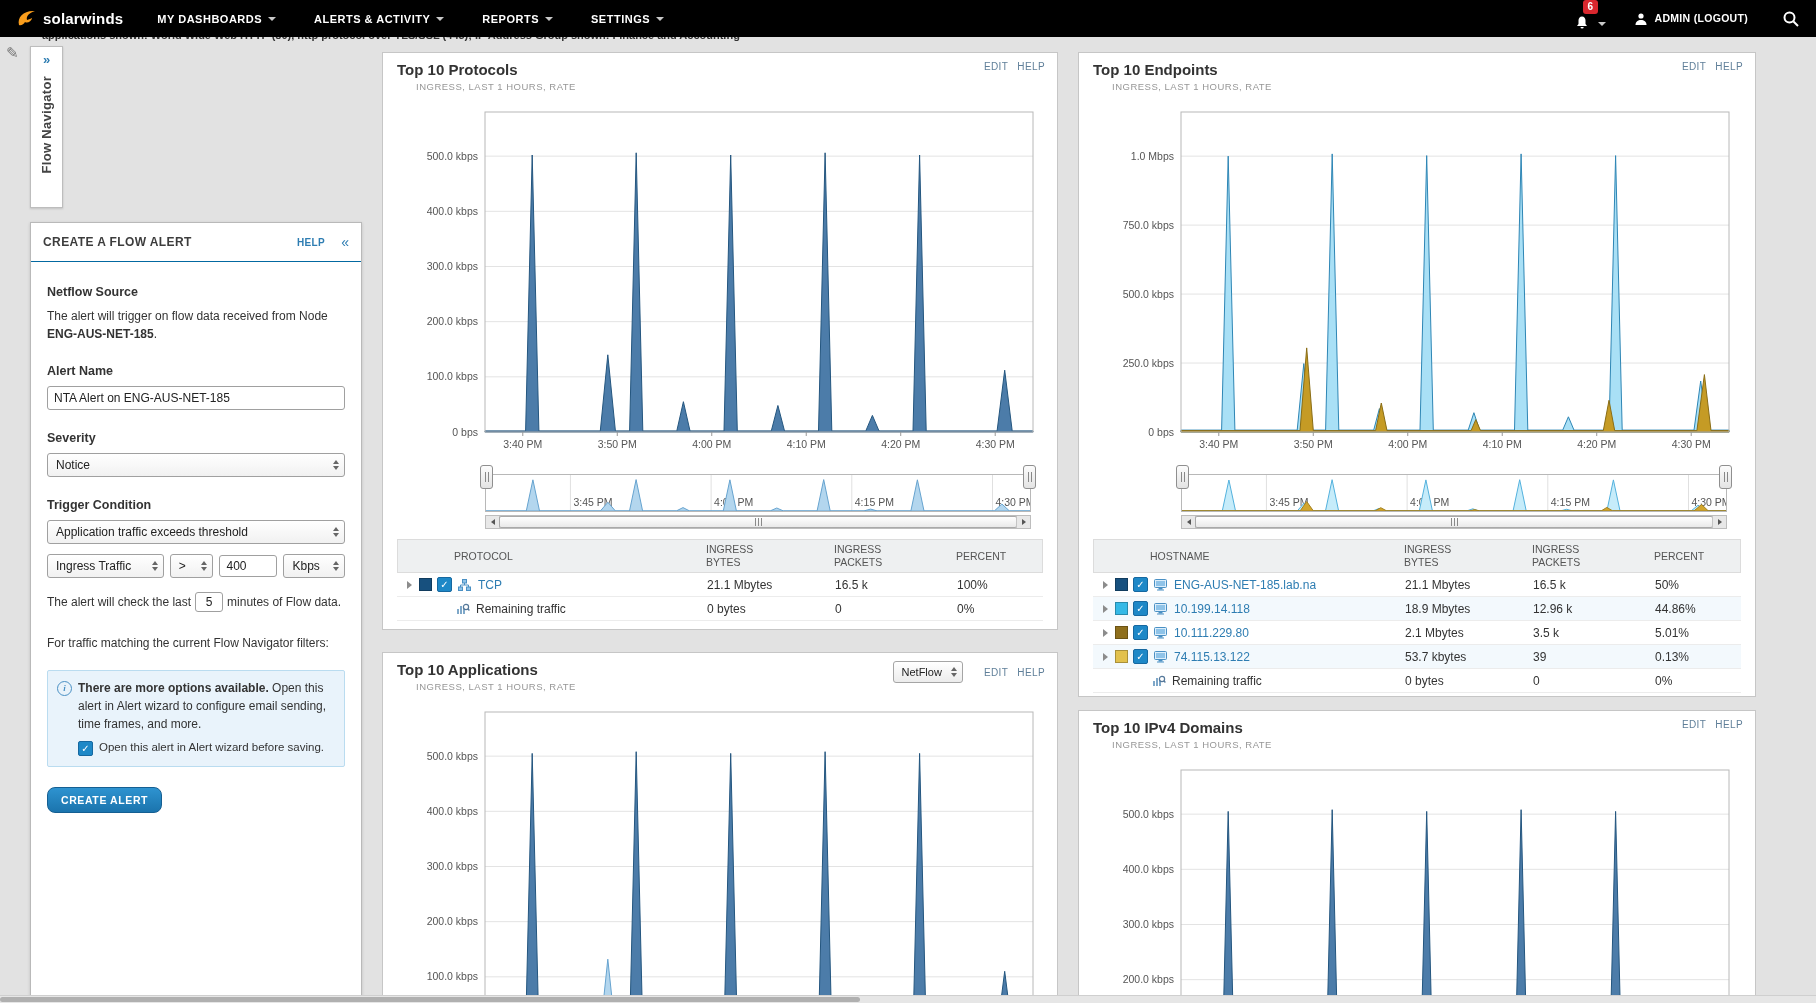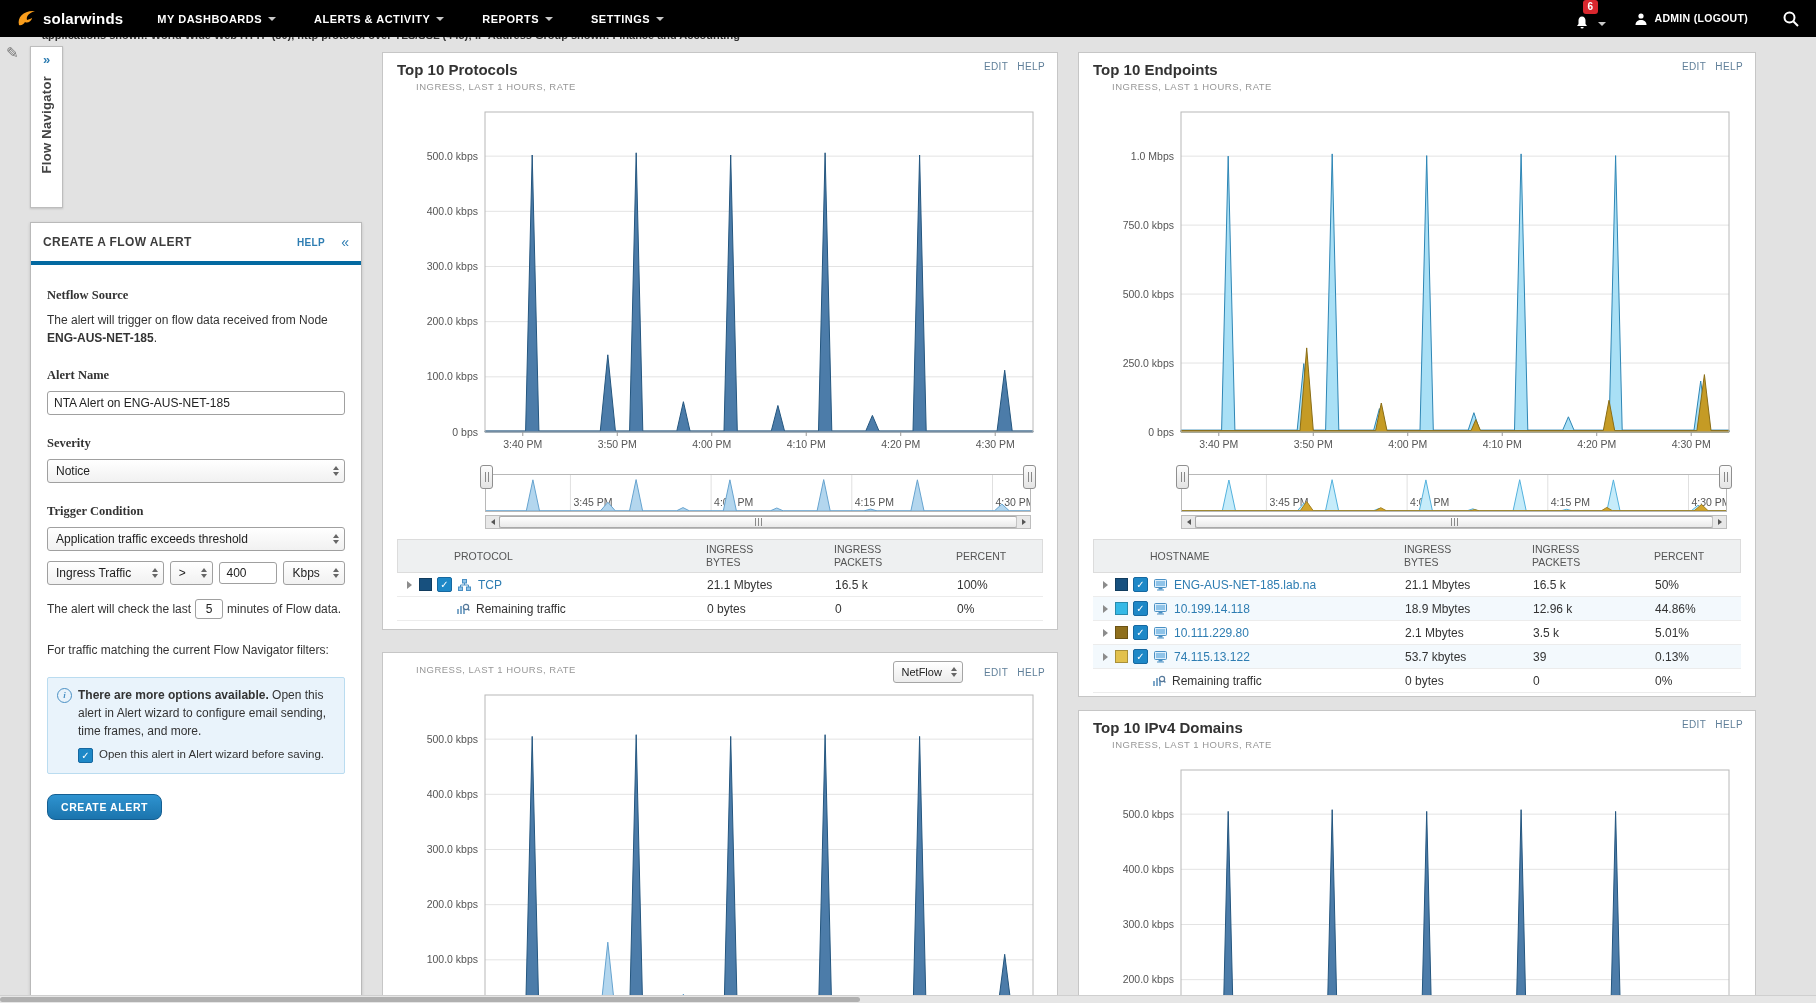--- a/index.html
+++ b/index.html
@@ -23,26 +23,26 @@
 
   .pencil{position:absolute;left:6px;top:44px;font-size:15px;color:#777;cursor:pointer;}
 
   
   .flowtab{position:absolute;left:30px;top:46px;width:33px;height:162px;background:#fff;border:1px solid #bdbdbd;box-sizing:border-box;display:flex;flex-direction:column;align-items:center;padding-top:5px;box-shadow:0 1px 2px rgba(0,0,0,.15);cursor:pointer;}
   .expand{color:#2e7db2;font-size:13px;font-weight:bold;}
   .vtext{writing-mode:vertical-rl;transform:rotate(180deg);font-size:13px;font-weight:bold;color:#444;margin-top:9px;letter-spacing:.3px;}
 
   
   .panel{position:absolute;left:30px;top:222px;width:332px;height:781px;background:#fff;border:1px solid #b9b9b9;box-sizing:border-box;box-shadow:0 1px 3px rgba(0,0,0,.15);}
-  .phead{height:38px;display:flex;align-items:center;padding:0 12px;border-bottom:4px solid #0369a1;}
+  .phead{height:38px;display:flex;align-items:center;padding:0 12px;border-bottom:1px solid #0369a1;}
   .ptitle{font-size:12px;font-weight:bold;color:#3d3d3d;letter-spacing:.4px;flex:1;}
   .phelp{font-size:10px;color:#2e7db2;font-weight:bold;letter-spacing:.4px;margin-right:16px;cursor:pointer;}
   .pcollapse{color:#2e7db2;font-size:14px;cursor:pointer;}
   .pbody{padding:2px 16px 16px;}
-  .fheading{font-size:12.5px;font-weight:bold;color:#333;margin:21px 0 8px;font-family:Liberation Serif, serif;}
+  .fheading{font-size:12.5px;font-weight:bold;color:#333;margin:21px 0 8px;}
   .ptext{font-size:12px;color:#333;line-height:1.5;margin:6px 0;}
   .tinput{height:22px;border:1px solid #a0a0a0;border-radius:3px;font:12px "Liberation Sans","DejaVu Sans",sans-serif;padding:0 6px;box-sizing:border-box;color:#222;background:#fff;}
   .tinput.full{width:100%;height:24px;}
   .tinput.mini{width:28px;height:20px;text-align:center;margin:0 4px;}
   .sel{height:24px;border:1px solid #a0a0a0;border-radius:3px;background:linear-gradient(#fff,#f1f1f1);display:inline-flex;align-items:center;font-size:12px;color:#222;padding:0 20px 0 8px;position:relative;box-sizing:border-box;cursor:pointer;}
   .sel.full{width:100%;display:flex;}
   .sel > span.txt{flex:1;white-space:nowrap;overflow:hidden;}
   .selarrows{position:absolute;right:5px;top:50%;transform:translateY(-50%);display:flex;flex-direction:column;gap:2px;}
   .selarrows i{display:block;width:0;height:0;}
   .selarrows .au{border-left:3.5px solid transparent;border-right:3.5px solid transparent;border-bottom:4px solid #666;}
@@ -554,20 +554,21 @@
       <span class="flowsel">
         <span>NetFlow</span>
         <span class="selarrows">
             <i class="au"></i>
             <i class="ad"></i>
           </span>
       </span>
       <span class="wlink">EDIT</span>
       <span class="wlink">HELP</span>
     </div>
+    <div class="wtitle">Top 10 Applications</div>
     <div class="wsub">INGRESS, LAST 1 HOURS, RATE</div>
     <div class="wchart"><svg width="646" height="362" viewBox="0 0 646 362">
           <rect x="88" y="12" width="548" height="320" fill="#ffffff"></rect>
           <text x="81" y="335.5" text-anchor="end" class="axlbl">0 bps</text>
           <line x1="88" x2="636" y1="276.82758620689657" y2="276.82758620689657" stroke="#e3e3e3"></line>
           <text x="81" y="280.32758620689657" text-anchor="end" class="axlbl">100.0 kbps</text>
           <line x1="88" x2="636" y1="221.65517241379308" y2="221.65517241379308" stroke="#e3e3e3"></line>
           <text x="81" y="225.15517241379308" text-anchor="end" class="axlbl">200.0 kbps</text>
           <line x1="88" x2="636" y1="166.48275862068965" y2="166.48275862068965" stroke="#e3e3e3"></line>
           <text x="81" y="169.98275862068965" text-anchor="end" class="axlbl">300.0 kbps</text>

